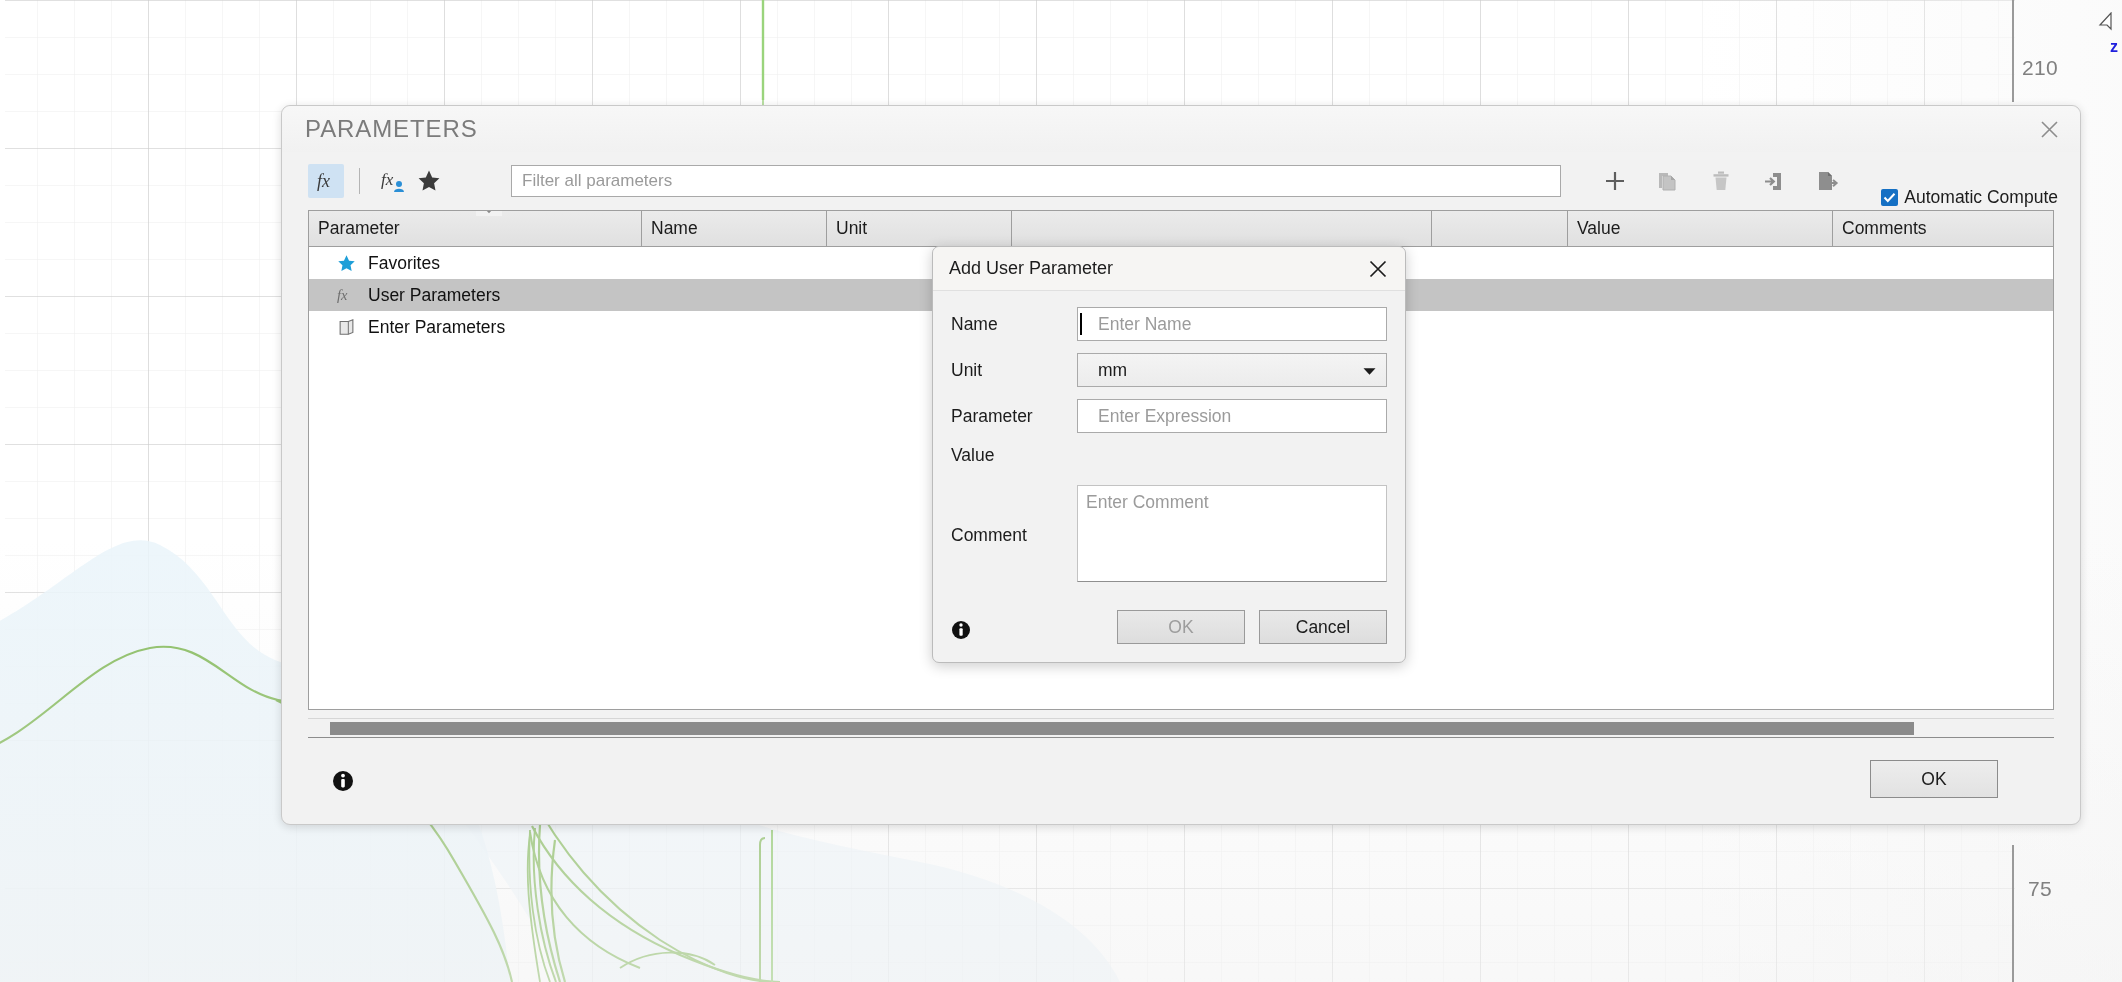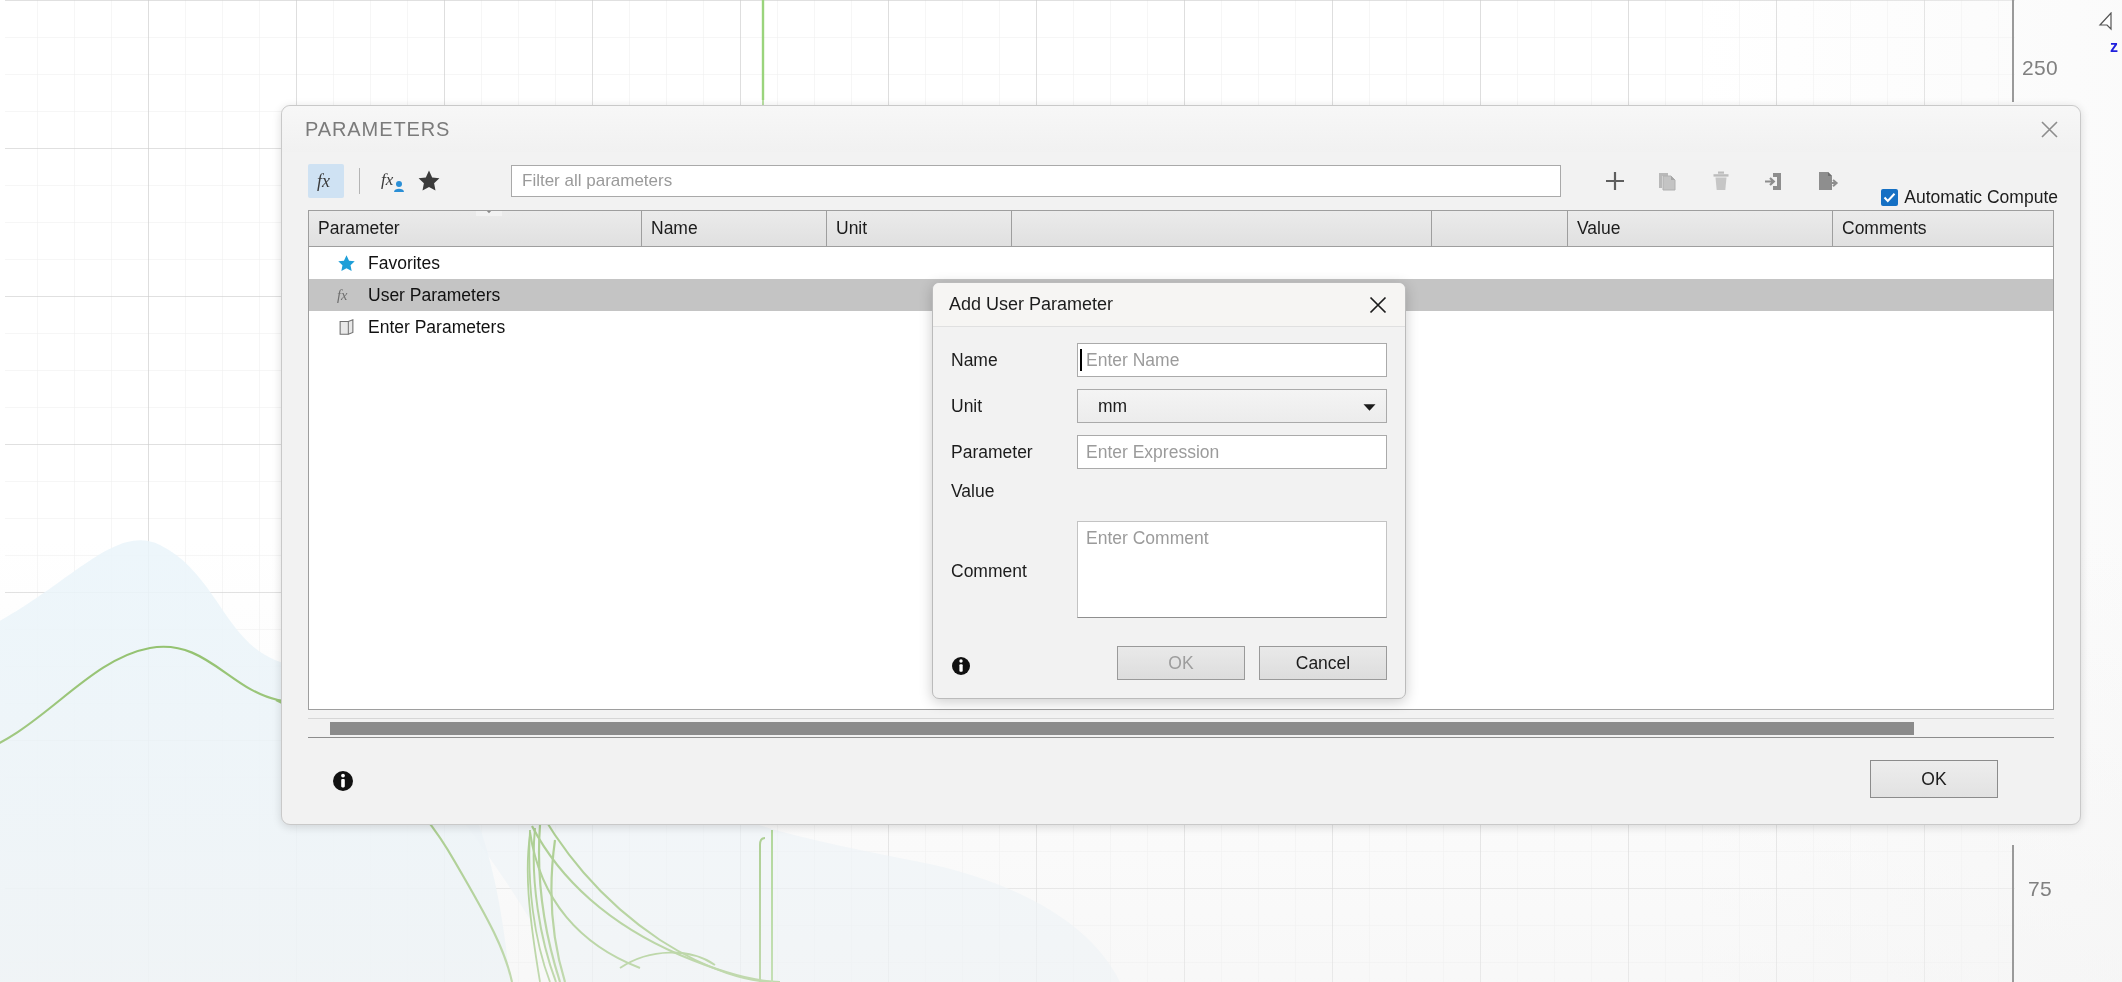--- a/index.html
+++ b/index.html
@@ -86,21 +86,21 @@
     flex: 0 0 46px;
     position: relative;
     display: flex;
     align-items: center;
     padding: 0 0 0 23px;
     background: linear-gradient(to bottom, #f7f7f7, #f1f1f1);
     border-radius: 9px 9px 0 0;
   }
   #panel-title {
     color: #7b7b7b;
-    font-size: 20px;
+    font-size: 24px;
     letter-spacing: 0.9px;
     font-family: "Liberation Sans", sans-serif;
   }
   #panel-close {
     position: absolute;
     right: 14px; top: 6px;
     width: 34px; height: 34px;
     display: flex; align-items: center; justify-content: center;
     cursor: pointer;
   }
@@ -281,21 +281,20 @@
     left: 932px;
     top: 246px;
     width: 474px;
     height: 417px;
     background: #f2f2f2;
     border: 1px solid #bbbbbb;
     border-radius: 7px;
     box-shadow: 0 3px 14px rgba(0,0,0,0.2);
     display: flex;
     flex-direction: column;
-    margin-top: 36px;
   }
   #modal-titlebar {
     flex: 0 0 44px;
     height: 44px;
     position: relative;
     display: flex;
     align-items: center;
     padding-left: 16px;
     background: #f6f5f3;
     border-bottom: 1px solid #e0e0e0;
@@ -330,21 +329,21 @@
     font-family: "Liberation Sans", sans-serif;
   }
   .fctl { flex: 1 1 auto; }
   .ftext {
     width: 100%;
     height: 34px;
     background: #ffffff;
     border: 1px solid #aaaaaa;
     font-size: 17.5px;
     color: #1c1c1c;
-    padding: 0 8px;
+    padding: 0 20px;
     font-family: "Liberation Sans", sans-serif;
     outline: none;
   }
   .ftext::placeholder { color: #9b9b9b; }
   #name-field-wrap { position: relative; }
   #name-caret {
     position: absolute;
     left: 3px; top: 6px;
     width: 2px; height: 22px;
     background: #000;
@@ -458,21 +457,21 @@
     <path d="M 763 100 L 763 112" fill="none" stroke="#b9e0a3" stroke-width="2"></path>
 
     <path d="M 620 968 C 650 948 690 948 715 965" fill="none" stroke="#86bb5d" stroke-width="2"></path>
   </svg>
 
   <div id="canvas-vignette"></div>
 
   <div class="ruler-tick" id="ruler-tick-top"></div>
   <div class="ruler-tick" id="ruler-tick-bot"></div>
 
-  <div class="ruler-label" id="ruler-250">250</div>
+  <div class="ruler-label" id="ruler-250">210</div>
   <div class="ruler-label" id="ruler-75">75</div>
 
   <svg id="cursor-arrow" viewBox="0 0 14 20">
     <path d="M1 1 L1 17 L5 13 L12 13 Z" fill="#ffffff" stroke="#555" stroke-width="1.2" transform="scale(-1,1) translate(-14,0)"></path>
   </svg>
   <div id="axis-z">z</div>
 </div>
 
 <div id="params-panel">
 

